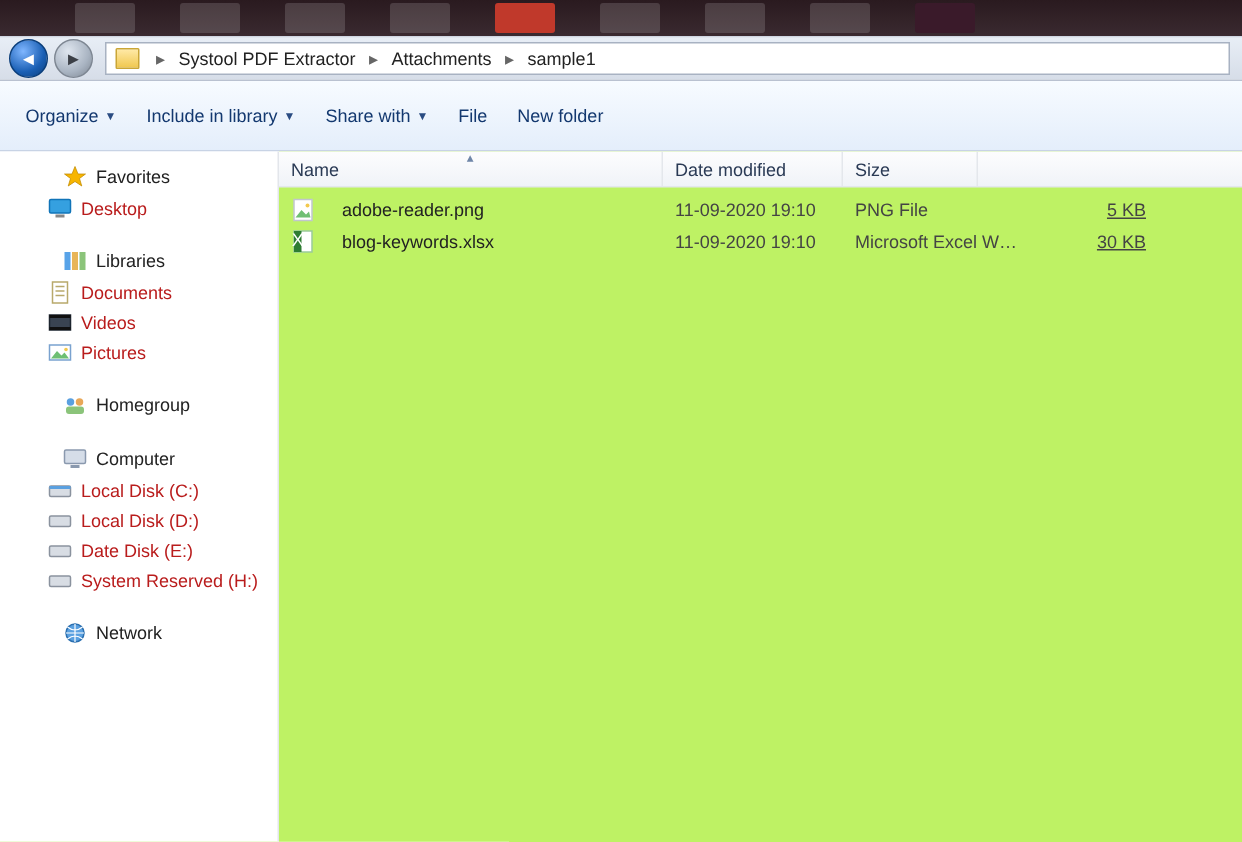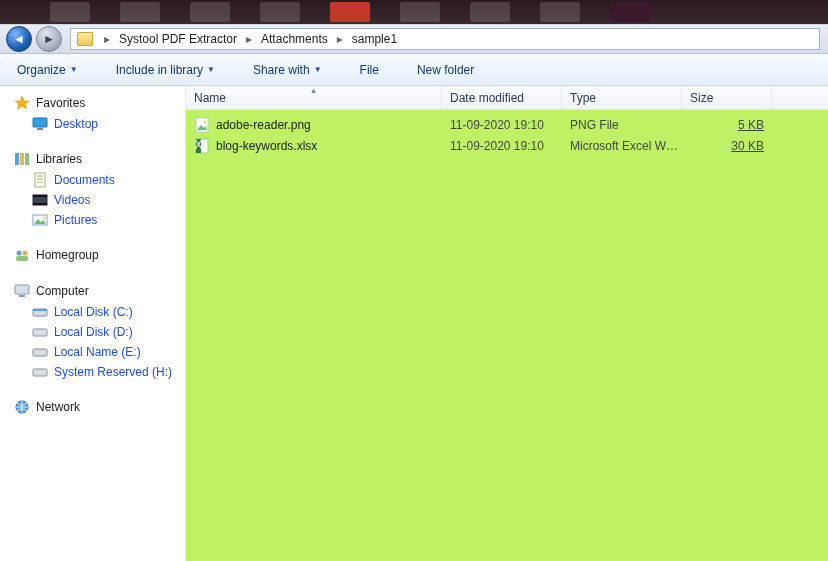--- a/index.html
+++ b/index.html
@@ -14,47 +14,47 @@
 
 .addrrow { height: 30px; background: linear-gradient(180deg,#e8eef6,#d6dde8); display:flex; align-items:center; border-top:1px solid #cfd6e2; border-bottom:1px solid #b9c1d0; }
 .navbtn { width:26px; height:26px; border-radius:50%; margin-left:6px; background: radial-gradient(circle at 35% 30%, #7fb6ff, #1a5fb4 60%, #0b3e7a); border:1px solid #0b3e7a; display:flex; align-items:center; justify-content:center; color:#fff; font-size:13px; cursor:pointer; }
 .navbtn.fwd { background: radial-gradient(circle at 35% 30%, #dfe6ef, #a9b4c2 60%, #7d8692); border-color:#7d8692; color:#3b3f46; margin-left:4px; }
 .addrbar { flex:1; height:22px; margin:0 8px; background:#fff; border:1px solid #a8b2c2; display:flex; align-items:center; font-size:12px; color:#222; }
 .addrbar .foldericon { width:16px; height:14px; margin:0 6px; background:linear-gradient(180deg,#ffe9a6,#f0c850); border:1px solid #caa636; border-radius:1px; }
 .crumb { padding:0 4px; height:100%; display:flex; align-items:center; cursor:pointer; }
 .crumbsep { width:16px; height:100%; display:flex; align-items:center; justify-content:center; color:#666; cursor:pointer; }
 
 
-.toolbar { height: 32px; background: linear-gradient(180deg,#f7fbff,#e4eefb); border-bottom:1px solid #c8d3e5; display:flex; align-items:center; padding-left:12px; gap:28px; }
+.toolbar { height: 47px; background: linear-gradient(180deg,#f7fbff,#e4eefb); border-bottom:1px solid #c8d3e5; display:flex; align-items:center; padding-left:12px; gap:10px; }
 .tbitem { color:#13386f; display:flex; align-items:center; gap:4px; cursor:pointer; padding:3px 4px; border:1px solid transparent; border-radius:2px; }
 .tbitem .drop { font-size:8px; color:#2a4c82; }
 
 
 .main { display:flex; height: calc(561px - 24px - 30px - 32px); }
 
 
 .sidebar { width:186px; border-right:1px solid #e3e6eb; padding:6px 0 0 0; background:#fff; overflow:hidden; }
 .group { margin-bottom:14px; }
-.grouphdr { display:flex; align-items:center; gap:6px; padding:3px 8px 3px 14px; font-weight:normal; color:#222; cursor:pointer; }
-.sideitem { display:flex; align-items:center; gap:6px; padding:2px 8px 2px 32px; color:#1d4ed8; cursor:pointer; }
+.grouphdr { display:flex; align-items:center; gap:6px; padding:3px 8px 3px 14px; font-weight:normal; color:#222; cursor:pointer;margin-left:28px; }
+.sideitem { display:flex; align-items:center; gap:6px; padding:2px 8px 2px 32px; color:#b91c1c; cursor:pointer; }
 .ico { width:16px; height:16px; display:flex; align-items:center; justify-content:center; }
 
 
 .filepane { flex:1; background:#bef264; }
 .cols { display:flex; height:24px; border-bottom:1px solid #e4e7ec; background:linear-gradient(180deg,#fdfdfe,#f0f3f8); }
 .col { display:flex; align-items:center; padding:0 8px; color:#2a3a55; border-right:1px solid #e4e7ec; cursor:pointer; position:relative; }
 .col.name { width:256px; }
 .col.date { width:120px; }
 .col.type { width:120px; }
 .col.size { width:90px; justify-content:flex-start; }
 .sortarrow { position:absolute; top:-1px; left:50%; transform:translateX(-50%); color:#6f86a8; font-size:9px; }
 
 .rows { padding-top:4px; }
 .row { display:flex; height:21px; align-items:center; cursor:pointer; }
-.cell { padding:0 8px; color:#222; display:flex; align-items:center; gap:6px; }
+.cell { padding:0 8px; color:#222; display:flex; align-items:center; gap:18px; }
 .cell.name { width:256px; }
 .cell.date { width:120px; color:#444; }
 .cell.type { width:120px; color:#444; white-space:nowrap; overflow:hidden; text-overflow:ellipsis; }
 .cell.size { width:90px; color:#444; justify-content:flex-end;text-decoration:underline; }
 </style>
 </head>
 <body>
 
 <div class="topband">
   <div class="thumb"></div>
@@ -214,21 +214,21 @@
             </svg>
         </span>
         <span>Local Disk (D:)</span>
       </div>
       <div class="sideitem">
         <span class="ico">
           <svg viewBox="0 0 16 16">
               <rect x="1" y="5" width="14" height="7" rx="1" fill="#d8dde4" stroke="#8a929e"></rect>
             </svg>
         </span>
-        <span>Local Name (E:)</span>
+        <span>Date Disk (E:)</span>
       </div>
       <div class="sideitem">
         <span class="ico">
           <svg viewBox="0 0 16 16">
               <rect x="1" y="5" width="14" height="7" rx="1" fill="#d8dde4" stroke="#8a929e"></rect>
             </svg>
         </span>
         <span>System Reserved (H:)</span>
       </div>
     </div>
@@ -248,23 +248,20 @@
   </div>
 
   <div class="filepane">
     <div class="cols">
       <div class="col name">
         <span>Name</span>
         <span class="sortarrow">▴</span>
       </div>
       <div class="col date">
         <span>Date modified</span>
-      </div>
-      <div class="col type">
-        <span>Type</span>
       </div>
       <div class="col size">
         <span>Size</span>
       </div>
     </div>
 
     <div class="rows">
       <div class="row">
         <div class="cell name">
           <span class="ico">

